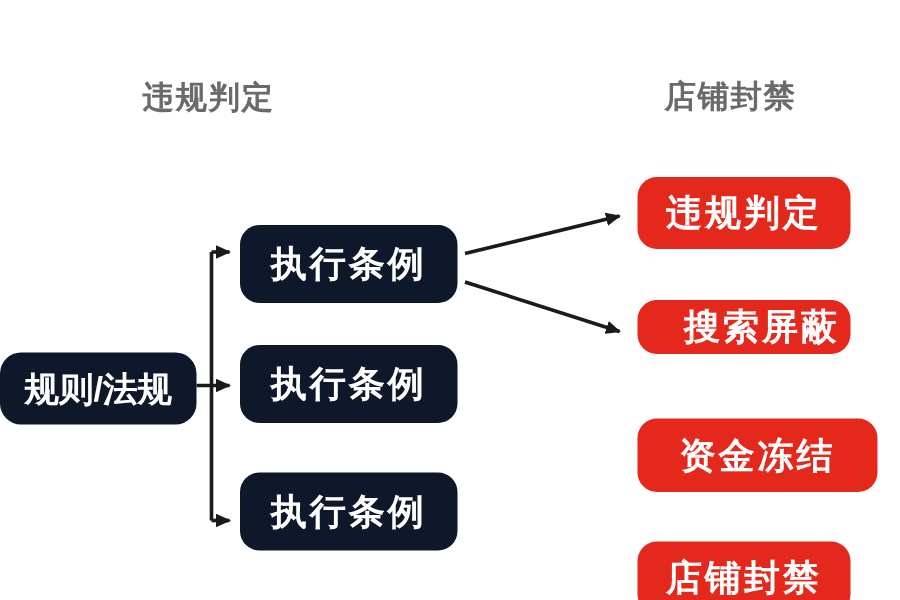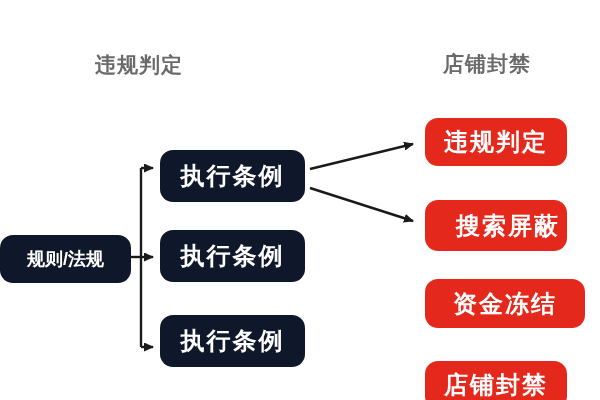--- a/index.html
+++ b/index.html
@@ -33,30 +33,30 @@
     font-size: 24px;
     font-weight: 700;
     letter-spacing: 2px;
     white-space: nowrap;
     box-sizing: border-box;
   }
   .node.yellow { background: #0f172a; }
   .node.red    { background: #e5281c; }
 
   
-  #node-source { left: 0px;  top: 235px; width: 131px; height: 48px; font-size: 18px; letter-spacing: 0; }
+  #node-source { left: 0px;  top: 235px; width: 131px; height: 48px; font-size: 23px; letter-spacing: 0; border-radius: 14px; }
 
   
   #node-rule-0 { left: 160px; top: 150px; width: 145px; height: 52px; }
   #node-rule-1 { left: 160px; top: 230px; width: 145px; height: 52px; }
   #node-rule-2 { left: 160px; top: 315px; width: 145px; height: 52px; }
 
   
   #node-pun-0 { left: 425px; top: 118px; width: 142px; height: 48px; }
-  #node-pun-1 { left: 425px; top: 200px; width: 142px; height: 51px; padding-left: 24px; }
+  #node-pun-1 { left: 425px; top: 200px; width: 142px; height: 36px; padding-left: 24px; }
   #node-pun-2 { left: 425px; top: 279px; width: 160px; height: 49px; }
   #node-pun-3 { left: 425px; top: 361px; width: 142px; height: 48px; }
 
   #connector-layer {
     position: absolute;
     left: 0; top: 0;
     width: 600px; height: 400px;
     pointer-events: none;
   }
 </style>

